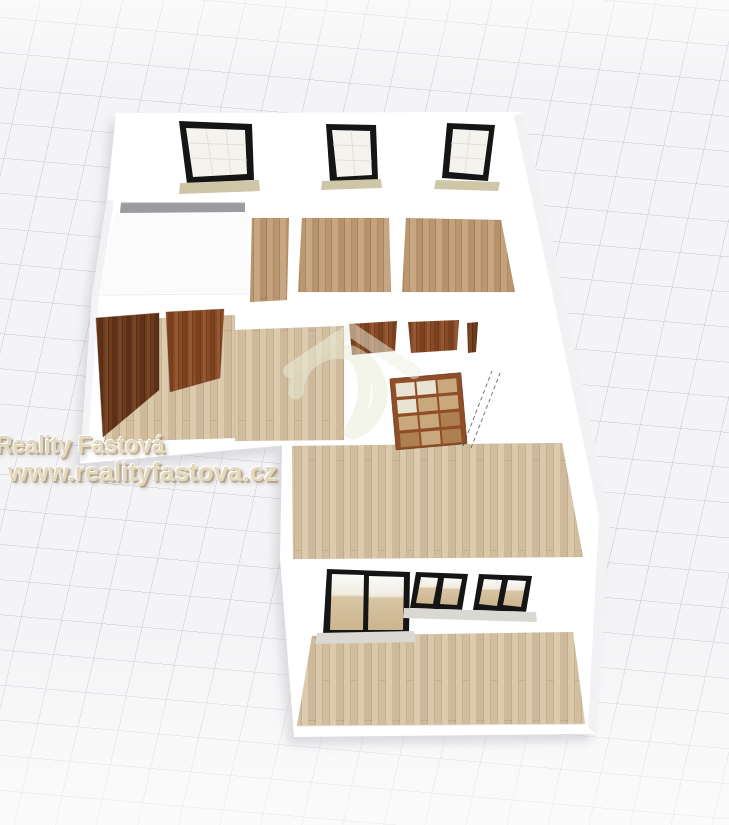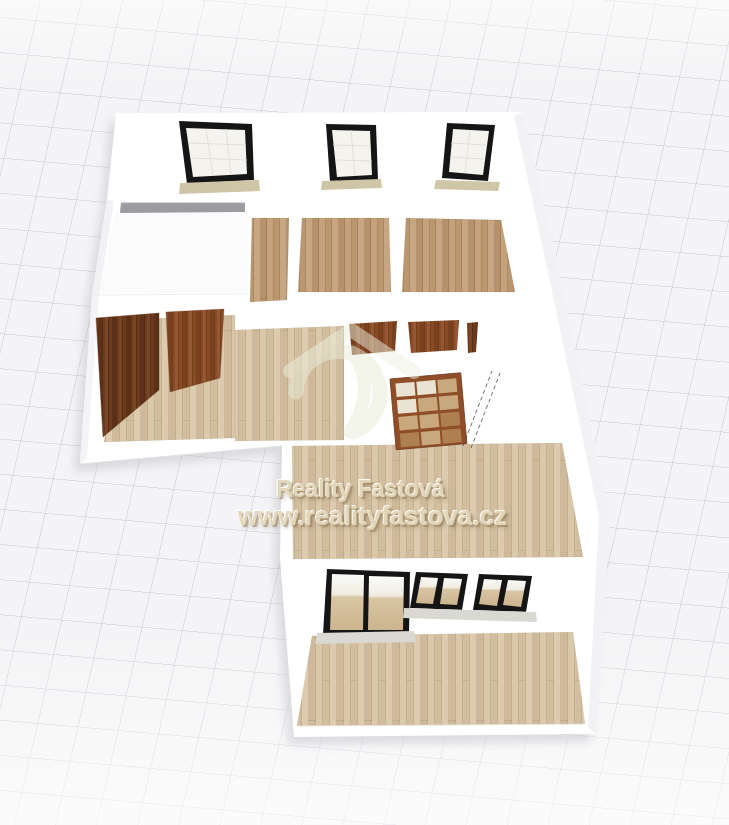--- a/index.html
+++ b/index.html
@@ -12,21 +12,21 @@
       repeating-linear-gradient(5deg,  rgba(0,0,0,0) 0 34px, rgba(198,198,208,.5) 34px 35px);
     font-family:"Liberation Sans", sans-serif;
   }
   .scene::after{
     content:"";position:absolute;inset:0;pointer-events:none;
     background:linear-gradient(to bottom,
       rgba(255,255,255,.55), rgba(255,255,255,0) 10%,
       rgba(255,255,255,0) 76%, rgba(255,255,255,.6) 97%);
   }
   svg.plan{position:absolute;left:0;top:0;z-index:1;}
-  .watermark{position:absolute;left:0;top:434px;width:729px;z-index:3;text-align:center;pointer-events:none;margin-top:44px;}
+  .watermark{position:absolute;left:0;top:434px;width:729px;z-index:3;pointer-events:none;}
   .wm1,.wm2{
     position:relative;font-weight:bold;line-height:1.0;
     color:var(--watermark,#e3d7b9);opacity:.93;letter-spacing:0px;
     text-shadow:-1px -1px 0 rgba(255,255,255,.95),
                  2px 2px 1px rgba(140,118,84,.55),
                  3px 3px 4px rgba(120,100,70,.35);
   }
   .wm1{font-size:23px;left:-4px;}
   .wm2{font-size:26px;left:8px;margin-top:2px;}
 </style>

